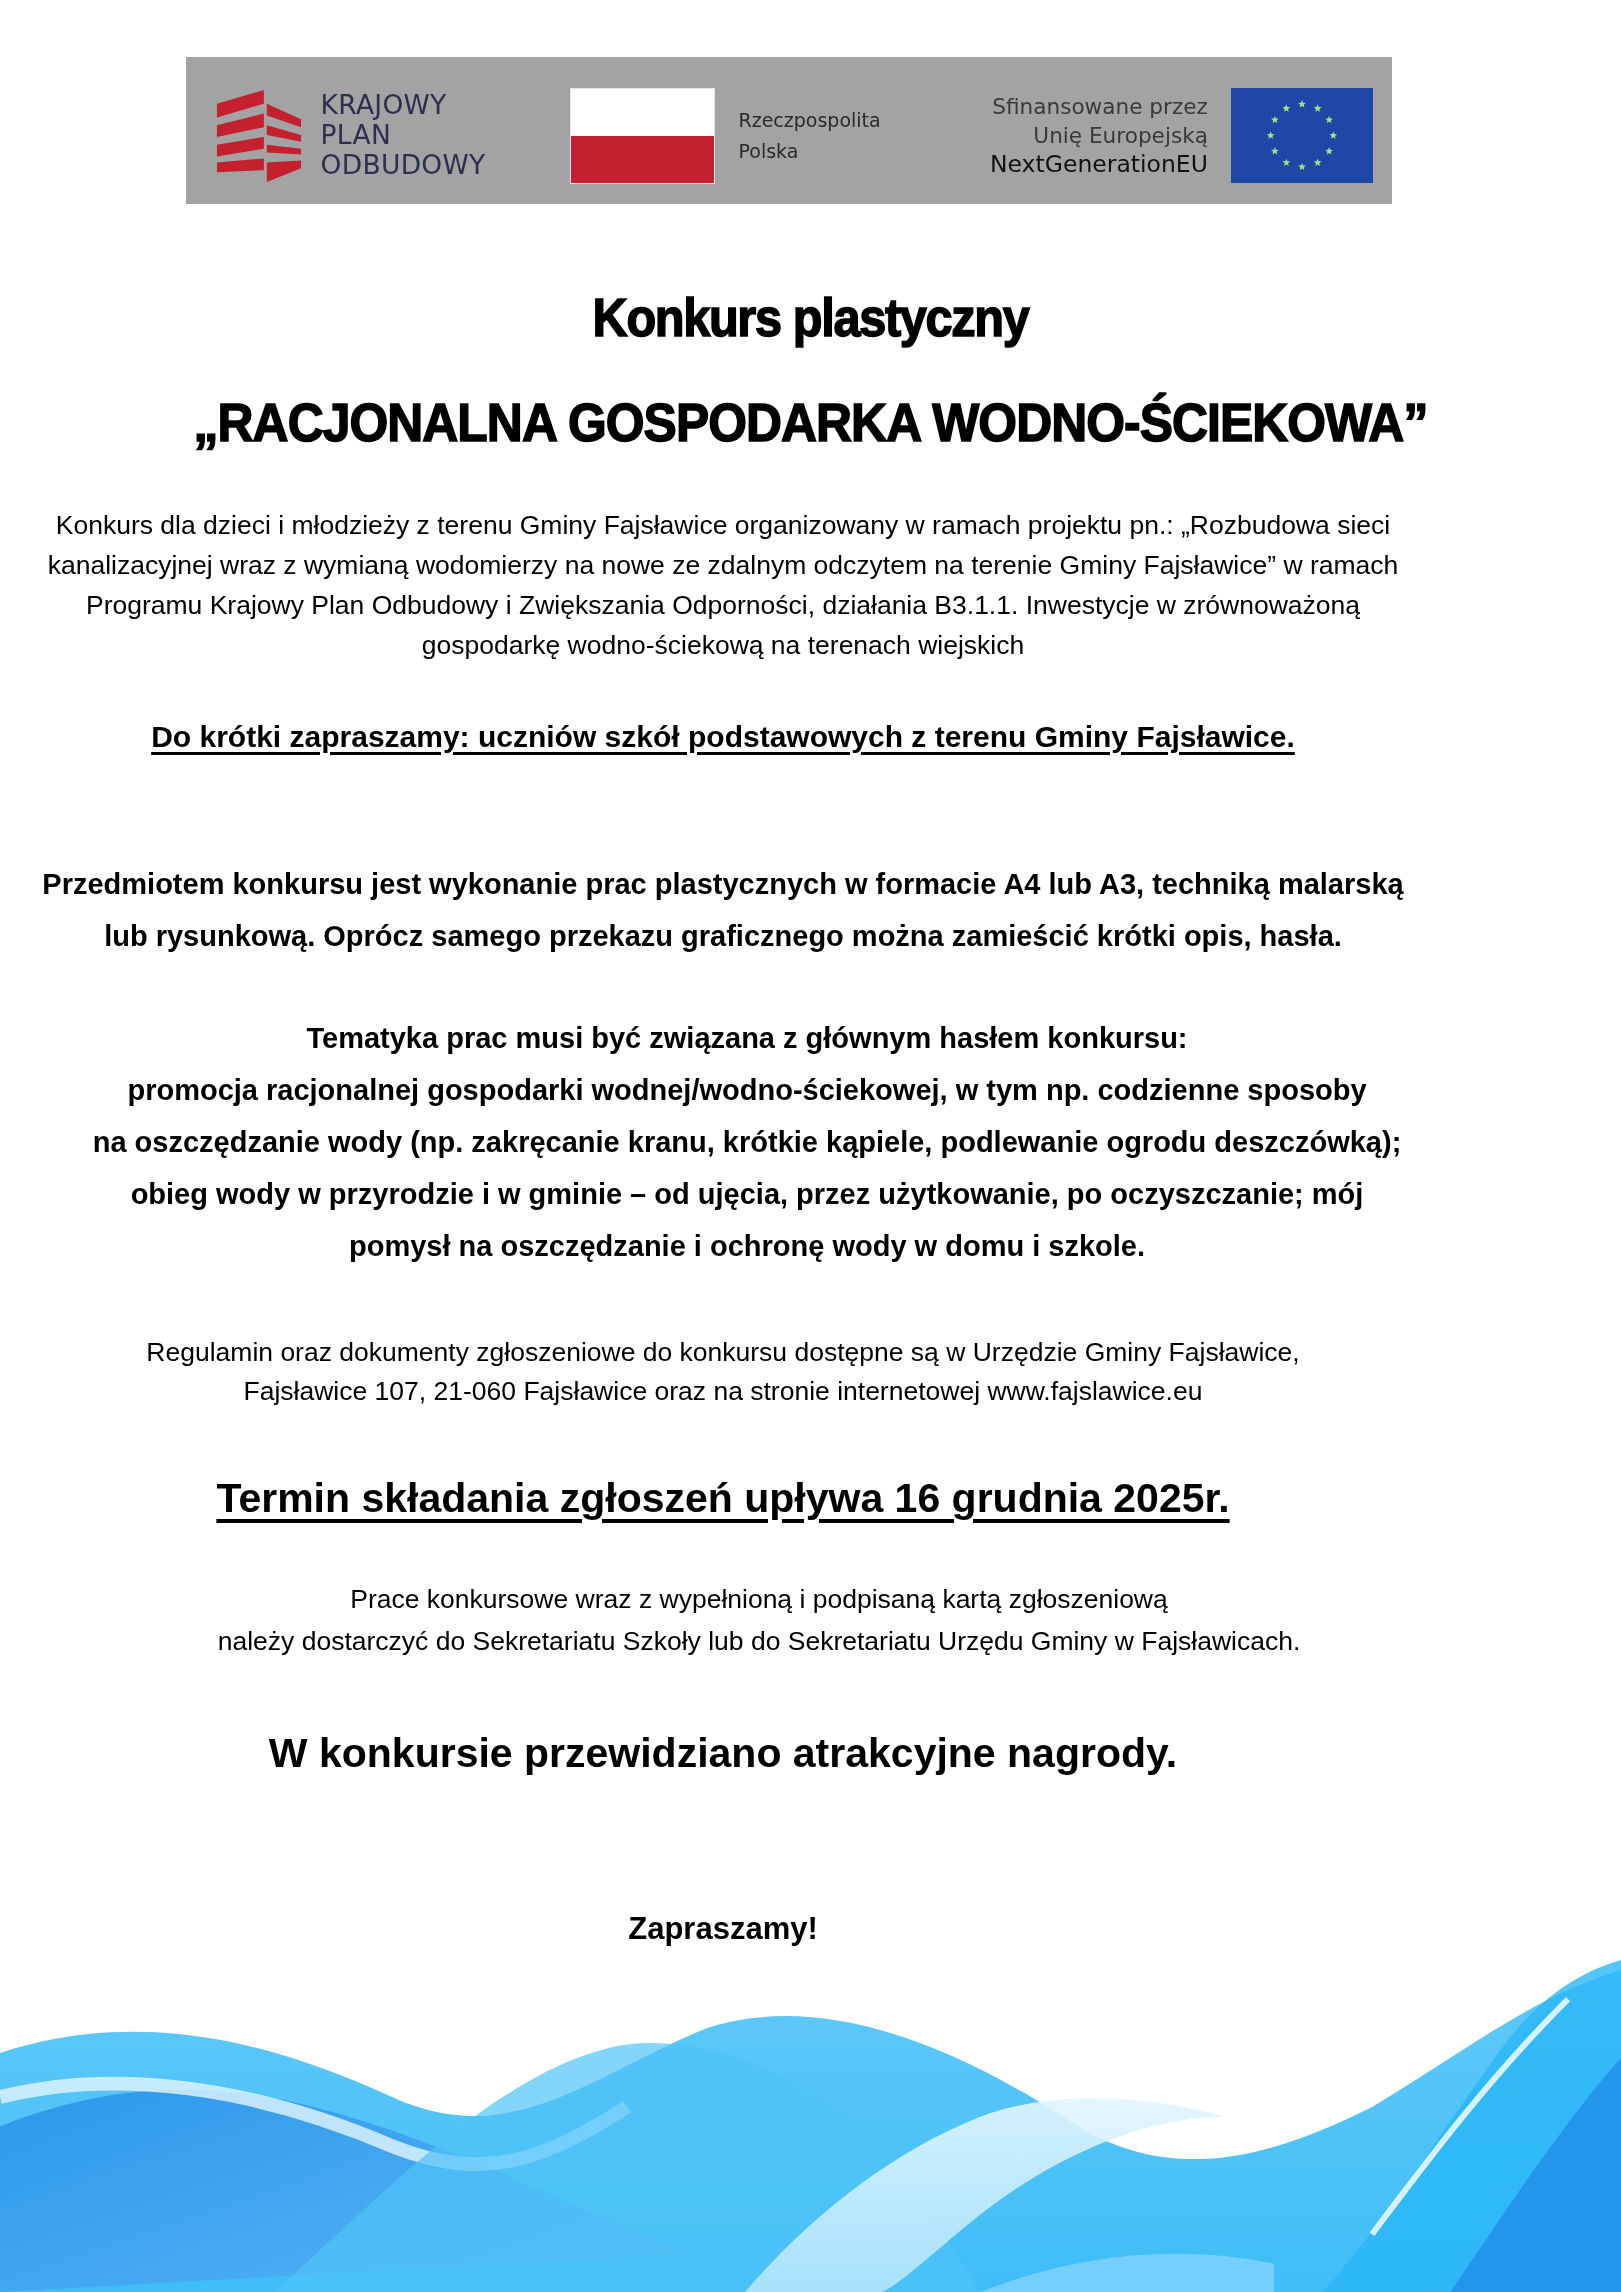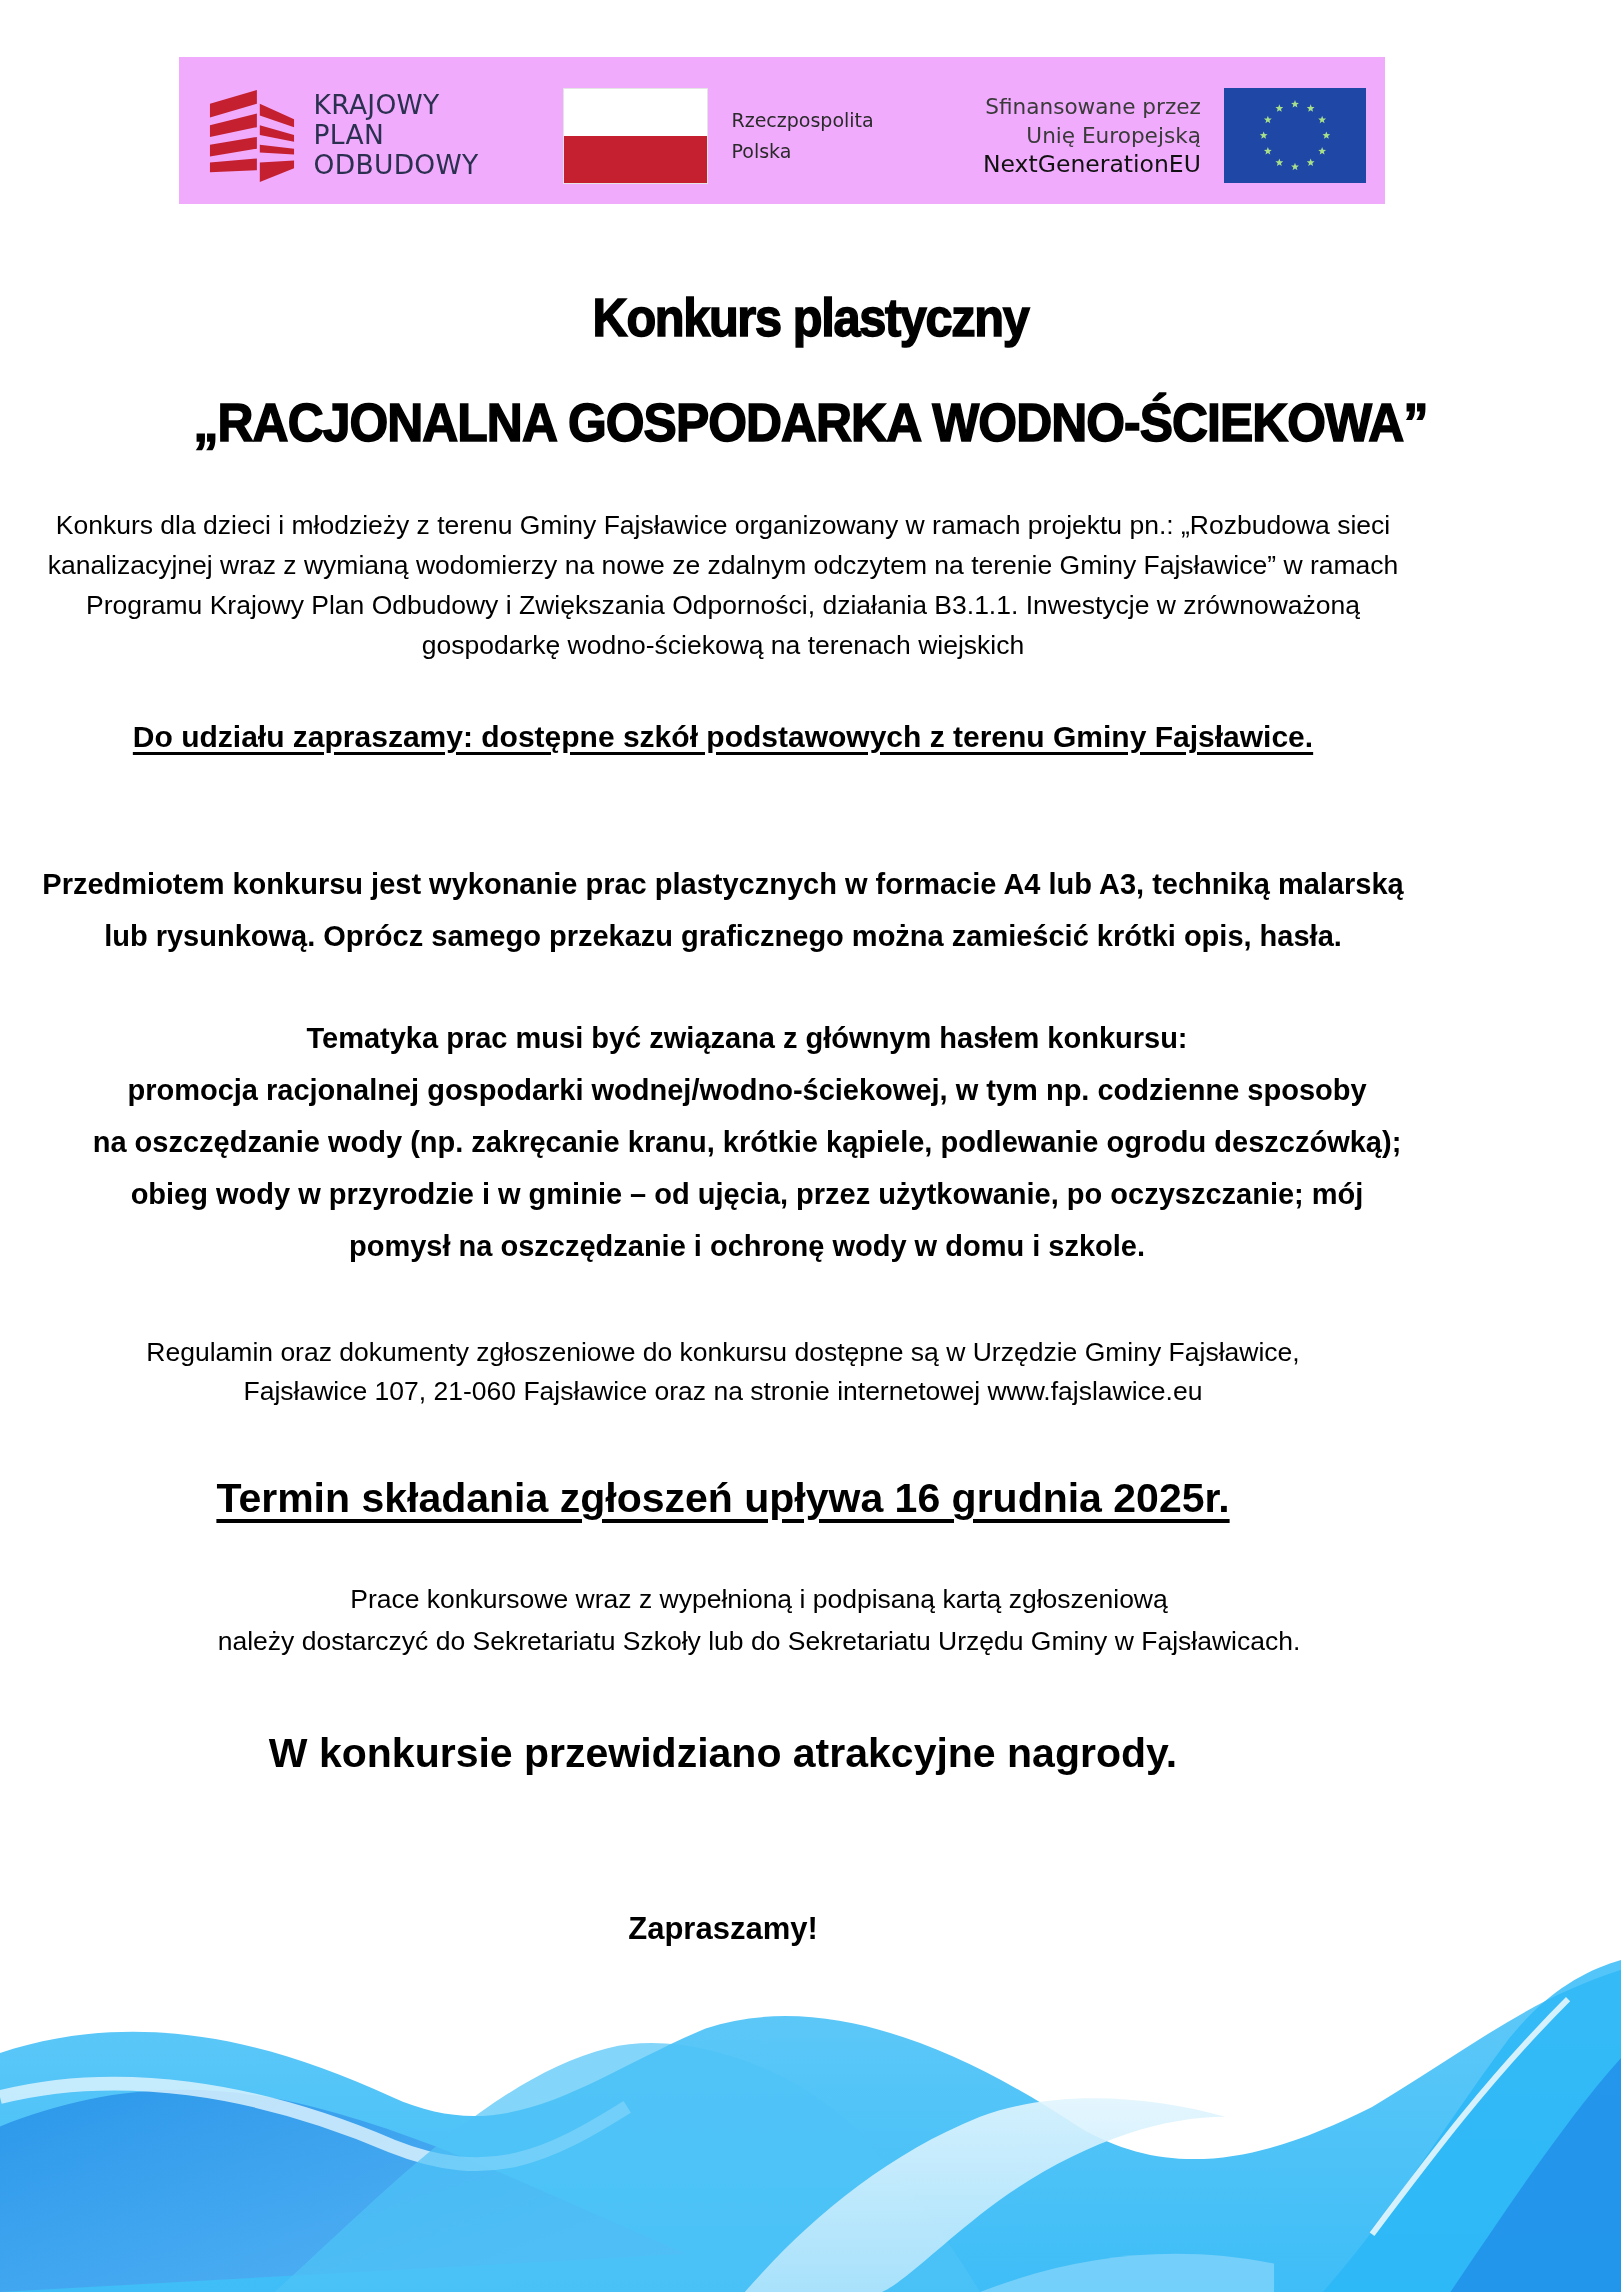--- a/index.html
+++ b/index.html
@@ -1,19 +1,19 @@
 <!DOCTYPE html>
 <html><head>
   <meta charset="utf-8">
   <style>
     html, body { margin: 0; padding: 0; background: #ffffff; }
     body { width: 1621px; height: 2293px; position: relative; overflow: hidden; color: #000; font-family: "Liberation Sans", sans-serif; }
 
     
-    .logos { position: absolute; left: 179px; top: 57px; width: 1206px; height: 147px; background: #f0abfc; }
+    .logos { position: absolute; left: 186px; top: 57px; width: 1206px; height: 147px; background: #a3a3a3; }
     .kpo { position: absolute; left: 29px; top: 29px; height: 98px; display: flex; align-items: center; }
     .kpo-mark { width: 88px; height: 98px; }
     .kpo-text { margin-left: 17.6px; color: #2b3050; font-family: "DejaVu Sans", sans-serif; font-size: 26.5px; line-height: 30px; letter-spacing: 0.3px; }
     .rp { position: absolute; left: 384px; top: 31px; display: flex; align-items: center; }
     .flag-pl { width: 145px; height: 96px; border: 1px solid #e4e4e4; box-sizing: border-box; }
     .flag-pl .w { height: 50%; background: #ffffff; }
     .flag-pl .r { height: 50%; background: #c4202f; }
     .rp-text { margin-left: 23.5px; font-family: "DejaVu Sans", sans-serif; font-size: 19px; line-height: 31px; color: #2a2a2a; }
     .eu { position: absolute; left: 804px; top: 31px; display: flex; align-items: center; }
     .eu-text { text-align: right; font-family: "DejaVu Sans", sans-serif; font-size: 21.6px; line-height: 29px; color: #3a3a3a; }
@@ -103,21 +103,21 @@
 <div class="title title1">Konkurs plastyczny</div>
 <div class="title title2">„RACJONALNA GOSPODARKA WODNO-ŚCIEKOWA”</div>
 
 <div class="block intro">
   <div>Konkurs dla dzieci i młodzieży z terenu Gminy Fajsławice organizowany w ramach projektu pn.: „Rozbudowa sieci</div>
   <div>kanalizacyjnej wraz z wymianą wodomierzy na nowe ze zdalnym odczytem na terenie Gminy Fajsławice” w ramach</div>
   <div>Programu Krajowy Plan Odbudowy i Zwiększania Odporności, działania B3.1.1. Inwestycje w zrównoważoną</div>
   <div>gospodarkę wodno-ściekową na terenach wiejskich</div>
 </div>
 
-<div class="block invite">Do udziału zapraszamy: dostępne szkół podstawowych z terenu Gminy Fajsławice.</div>
+<div class="block invite">Do krótki zapraszamy: uczniów szkół podstawowych z terenu Gminy Fajsławice.</div>
 
 <div class="block subject">
   <div>Przedmiotem konkursu jest wykonanie prac plastycznych w formacie A4 lub A3, techniką malarską</div>
   <div>lub rysunkową. Oprócz samego przekazu graficznego można zamieścić krótki opis, hasła.</div>
 </div>
 
 <div class="block theme">
   <div>Tematyka prac musi być związana z głównym hasłem konkursu:</div>
   <div>promocja racjonalnej gospodarki wodnej/wodno-ściekowej, w tym np. codzienne sposoby</div>
   <div>na oszczędzanie wody (np. zakręcanie kranu, krótkie kąpiele, podlewanie ogrodu deszczówką);</div>

